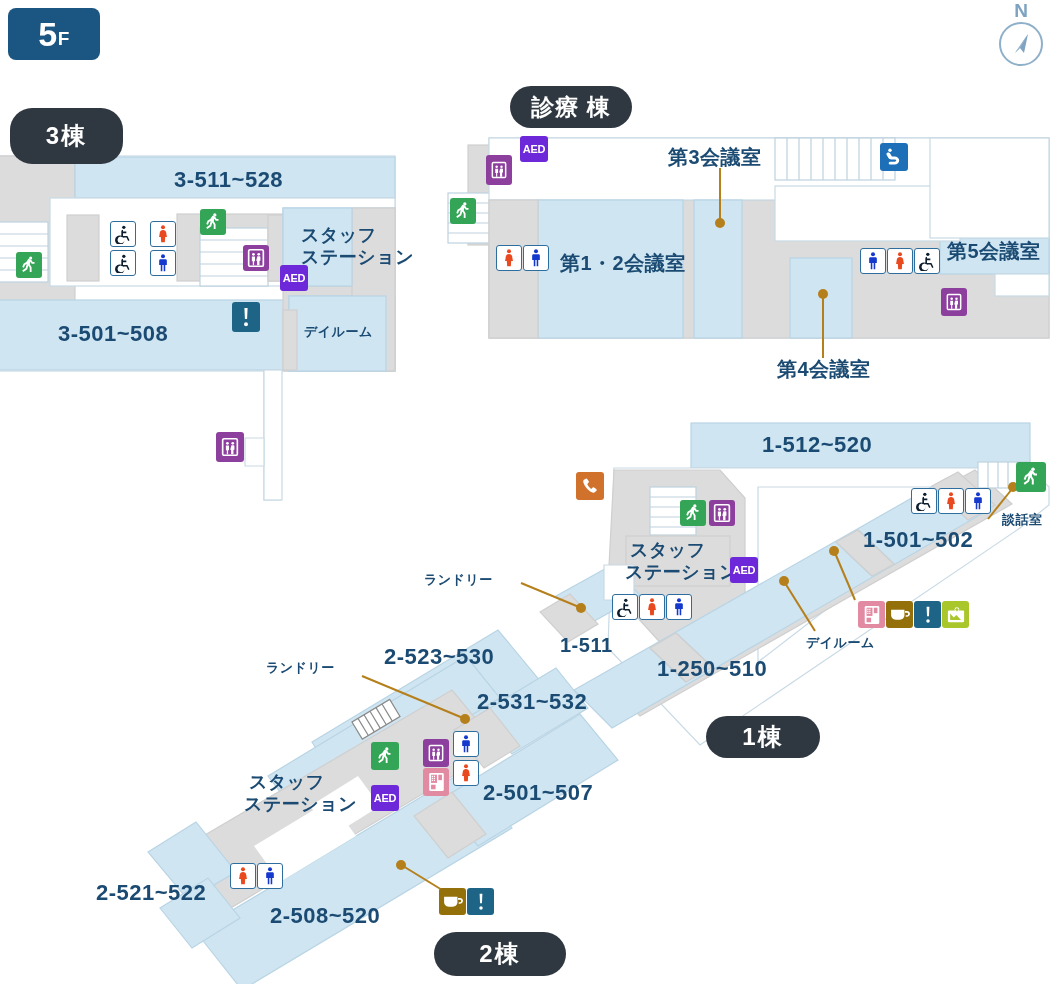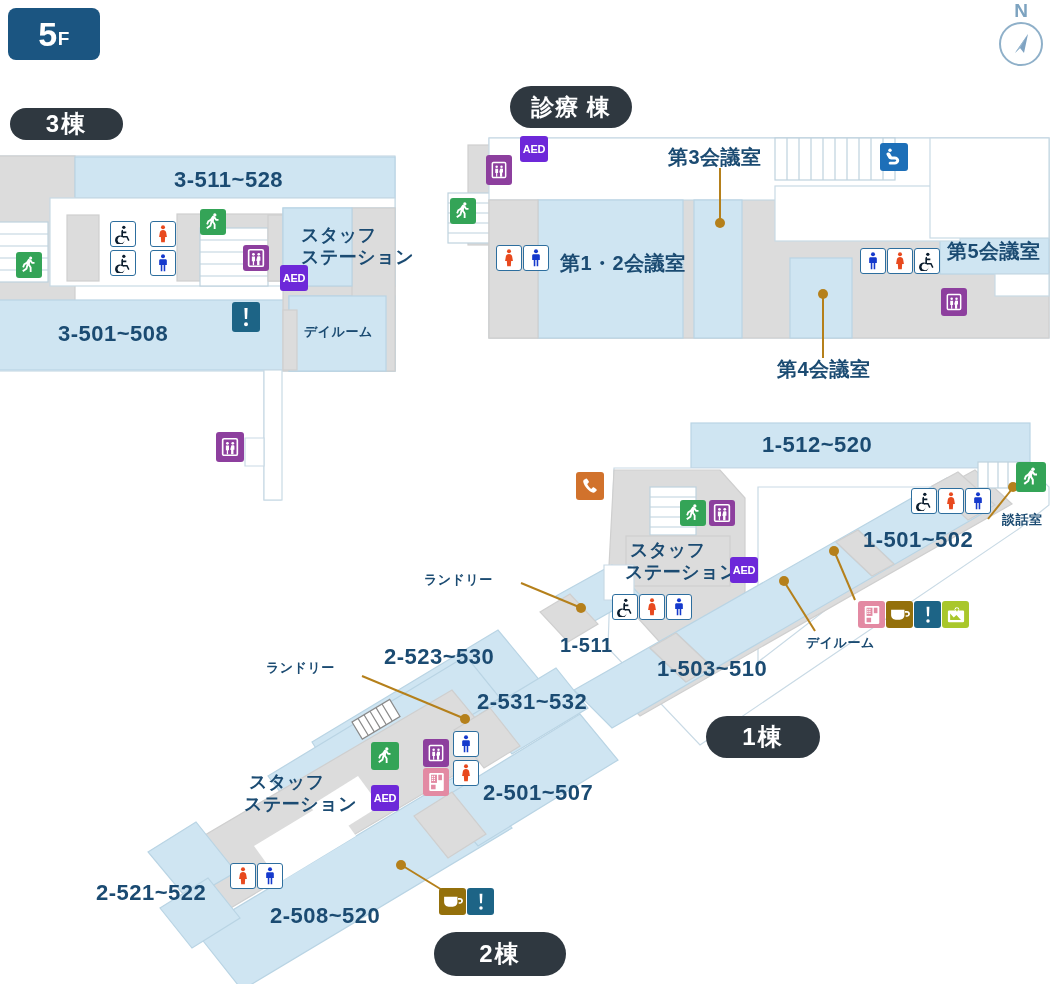--- a/index.html
+++ b/index.html
@@ -44,21 +44,21 @@
     color: #ffffff;
     border-radius: 22px;
     font-size: 24px;
     font-weight: bold;
     display: flex;
     align-items: center;
     justify-content: center;
     letter-spacing: 2px;
     white-space: nowrap;
   }
-  #wing-3 { left: 10px;  top: 108px; width: 113px; height: 32px; }
+  #wing-3 { left: 10px;  top: 108px; width: 113px; height: 56px; }
   #wing-sr { left: 510px; top: 86px;  width: 122px; height: 42px; font-size: 23px; letter-spacing: 1px;}
   #wing-1 { left: 706px; top: 716px; width: 114px; height: 42px; }
   #wing-2 { left: 434px; top: 932px; width: 132px; height: 44px; }
 
   
   .compass { position: absolute; left: 995px; top: 2px; width: 52px; height: 78px; }
   .compass .n-label {
     position: absolute; left: 0; top: -2px; width: 52px;
     text-align: center; font-size: 19px; font-weight: bold; color: #7da3c0;
   }
@@ -307,21 +307,21 @@
   <div class="lbl jp-c" style="left:301px; top:247px;">ステーション</div>
   <div class="lbl jp" style="left:304px; top:324px;">デイルーム</div>
 
   <div class="lbl room-sm" style="left:560px; top:252px;">第1・2会議室</div>
   <div class="lbl room-sm" style="left:668px; top:146px;">第3会議室</div>
   <div class="lbl room-sm" style="left:777px; top:358px;">第4会議室</div>
   <div class="lbl room-sm" style="left:947px; top:240px;">第5会議室</div>
 
   <div class="lbl room" style="left:762px; top:432px;">1-512~520</div>
   <div class="lbl room" style="left:863px; top:527px;">1-501~502</div>
-  <div class="lbl room" style="left:657px; top:656px;">1-503~510</div>
+  <div class="lbl room" style="left:657px; top:656px;">1-250~510</div>
   <div class="lbl room-sm" style="left:560px; top:634px;">1-511</div>
   <div class="lbl jp-c" style="left:630px; top:540px;">スタッフ</div>
   <div class="lbl jp-c" style="left:625px; top:562px;">ステーション</div>
   <div class="lbl jp" style="left:424px; top:572px;">ランドリー</div>
   <div class="lbl jp" style="left:806px; top:635px;">デイルーム</div>
   <div class="lbl jp" style="left:994px; top:512px;margin-left:8px;">談話室</div>
 
   <div class="lbl room" style="left:384px; top:644px;">2-523~530</div>
   <div class="lbl room" style="left:477px; top:689px;">2-531~532</div>
   <div class="lbl room" style="left:483px; top:780px;">2-501~507</div>

